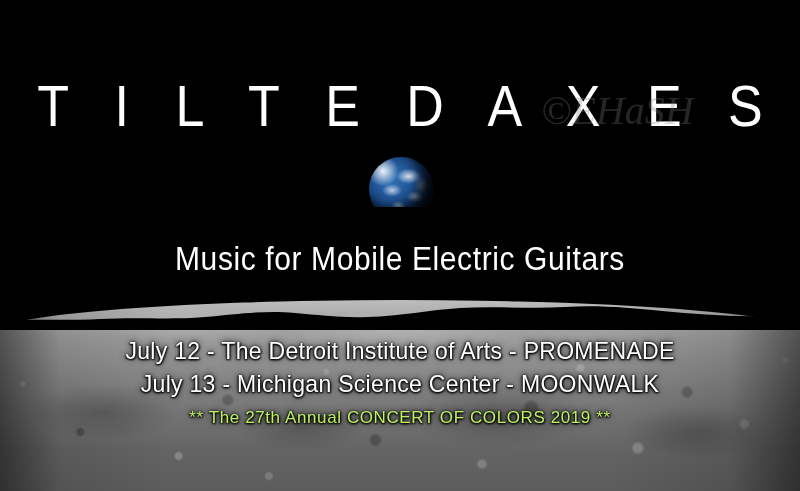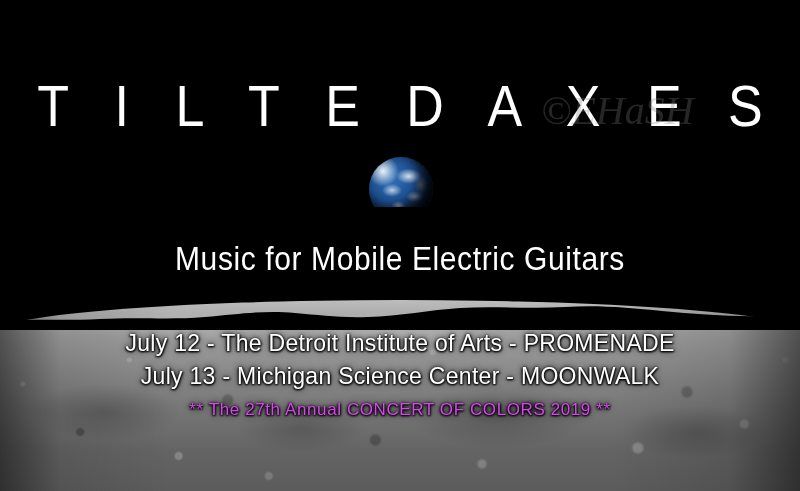--- a/index.html
+++ b/index.html
@@ -165,42 +165,42 @@
     top: 296px;
     width: 820px;
     height: 34px;
     pointer-events: none;
   }
 
   
   .events {
     position: absolute;
     left: 0;
-    top: 326px;
+    top: 334px;
     width: 800px;
     text-align: center;
   }
   .event-line {
     color: #ffffff;
     font-family: "Liberation Sans", sans-serif;
     font-weight: 300;
     font-size: 23px;
     letter-spacing: 0.3px;
     line-height: 33px;
     white-space: nowrap;
     text-shadow:
       0 0 3px rgba(0,0,0,0.95),
       0 0 7px rgba(0,0,0,0.9),
       1px 1px 2px rgba(0,0,0,0.95),
       -1px 1px 2px rgba(0,0,0,0.8);
     transform: scaleY(1.06);
     transform-origin: center top;
   }
   .tagline {
-    color: #d946ef;
+    color: #bef264;
     font-family: "Liberation Sans", sans-serif;
     font-weight: 400;
     font-size: 17px;
     letter-spacing: 0.6px;
     line-height: 28px;
     margin-top: 4px;
     white-space: nowrap;
     text-shadow:
       0 0 3px rgba(0,0,0,0.95),
       0 0 7px rgba(0,0,0,0.9),

